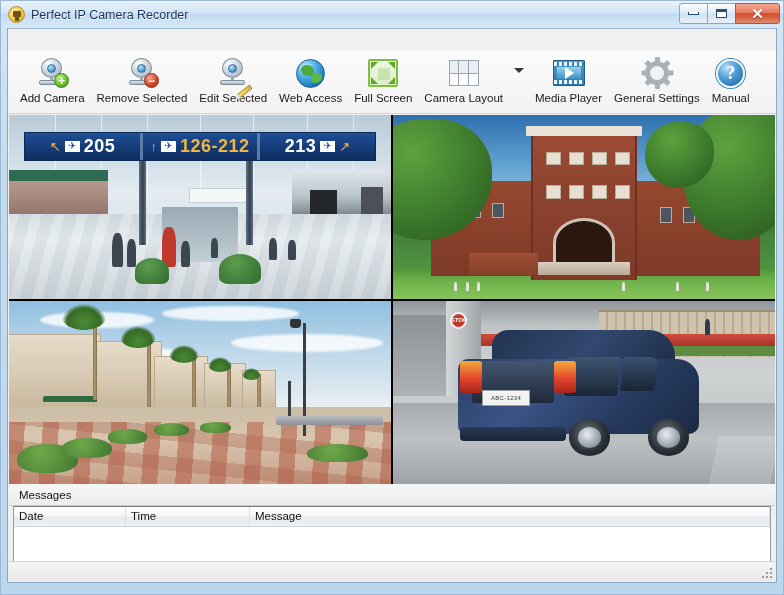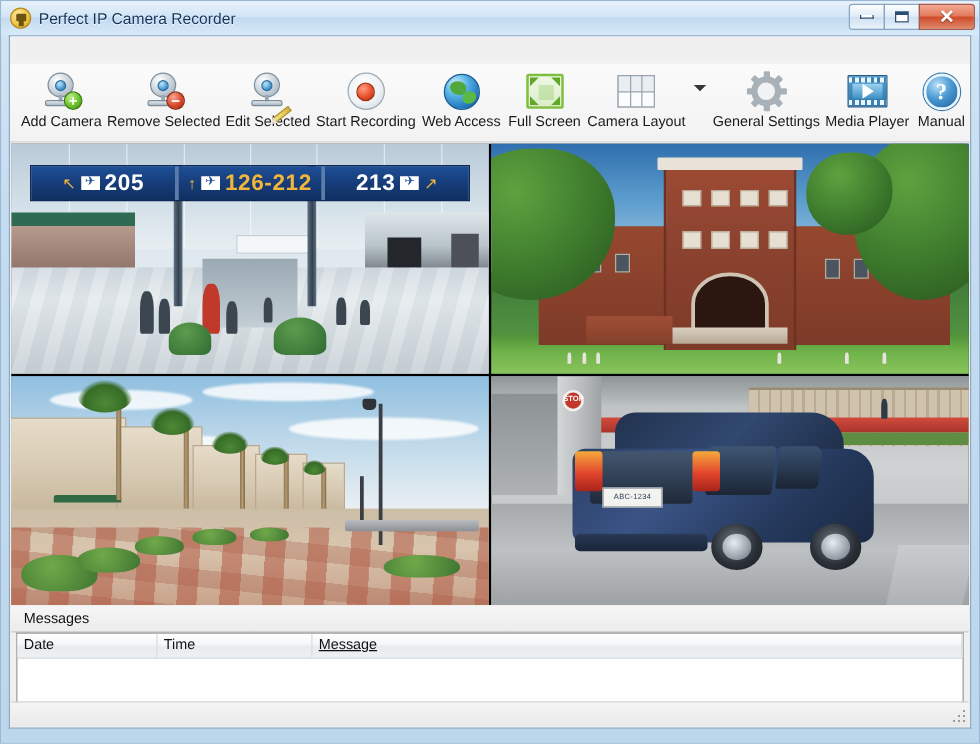--- a/index.html
+++ b/index.html
@@ -632,21 +632,21 @@
     display: flex; height: 19px; align-items: center;
     border-bottom: 1px dotted #cfcfcf;
     background: #fdfdfd;
   }
   .lv-td {
     font-size: 11.5px; color: #101010;
     padding-left: 5px; white-space: nowrap; overflow: hidden;
   }
   .col-date { width: 112px; }
   .col-time { width: 124px; }
-  .col-msg  { flex: 1; text-decoration: underline; }
+  .col-msg  { flex: 1; }
 
   
   .statusbar {
     position: absolute; left: 1px; bottom: 1px;
     width: 766px; height: 20px;
     background: linear-gradient(to bottom, #f4f4f4, #e9e9e9);
     border-top: 1px solid #cfcfcf;
   }
   .grip {
     position: absolute; right: 2px; bottom: 2px; width: 12px; height: 12px;
@@ -717,28 +717,20 @@
             <div class="cam-body"></div>
               <div class="cam-lens"></div>
             <div class="cam-neck"></div>
               <div class="cam-stand"></div>
             <div class="pencil"></div>
           </div>
         </div>
         <div class="lbl">Edit Selected</div>
       </div>
 
-      <div class="tbtn">
-        <div class="ico">
-          <div class="rec-ico">
-              <div class="rec-dot"></div>
-            </div>
-        </div>
-        <div class="lbl">Start Recording</div>
-      </div>
 
       <div class="tbtn">
         <div class="ico">
           <div class="globe-ico"></div>
         </div>
         <div class="lbl">Web Access</div>
       </div>
 
       <div class="tbtn">
         <div class="ico">
@@ -766,42 +758,42 @@
         </div>
         <div class="lbl">Camera Layout</div>
       </div>
 
       <div class="chev-wrap">
         <div class="drop-chevron"></div>
       </div>
 
       <div class="tbtn">
         <div class="ico">
+          <div class="mp-ico">
+            <div class="mp-strip top"></div>
+            <div class="mp-screen">
+                <div class="mp-play"></div>
+              </div>
+            <div class="mp-strip bot"></div>
+          </div>
+        </div>
+        <div class="lbl">Media Player</div>
+      </div>
+
+      <div class="tbtn">
+        <div class="ico">
           <div class="gear-ico">
             <div class="gear-ring"></div>
             <div class="gear-tooth" style="transform:rotate(0deg)"></div>
             <div class="gear-tooth" style="transform:rotate(45deg)"></div>
             <div class="gear-tooth" style="transform:rotate(90deg)"></div>
             <div class="gear-tooth" style="transform:rotate(135deg)"></div>
           </div>
         </div>
         <div class="lbl">General Settings</div>
-      </div>
-
-      <div class="tbtn">
-        <div class="ico">
-          <div class="mp-ico">
-            <div class="mp-strip top"></div>
-            <div class="mp-screen">
-                <div class="mp-play"></div>
-              </div>
-            <div class="mp-strip bot"></div>
-          </div>
-        </div>
-        <div class="lbl">Media Player</div>
       </div>
 
       <div class="tbtn">
         <div class="ico">
           <div class="help-ico">?</div>
         </div>
         <div class="lbl">Manual</div>
       </div>
     </div>
 

